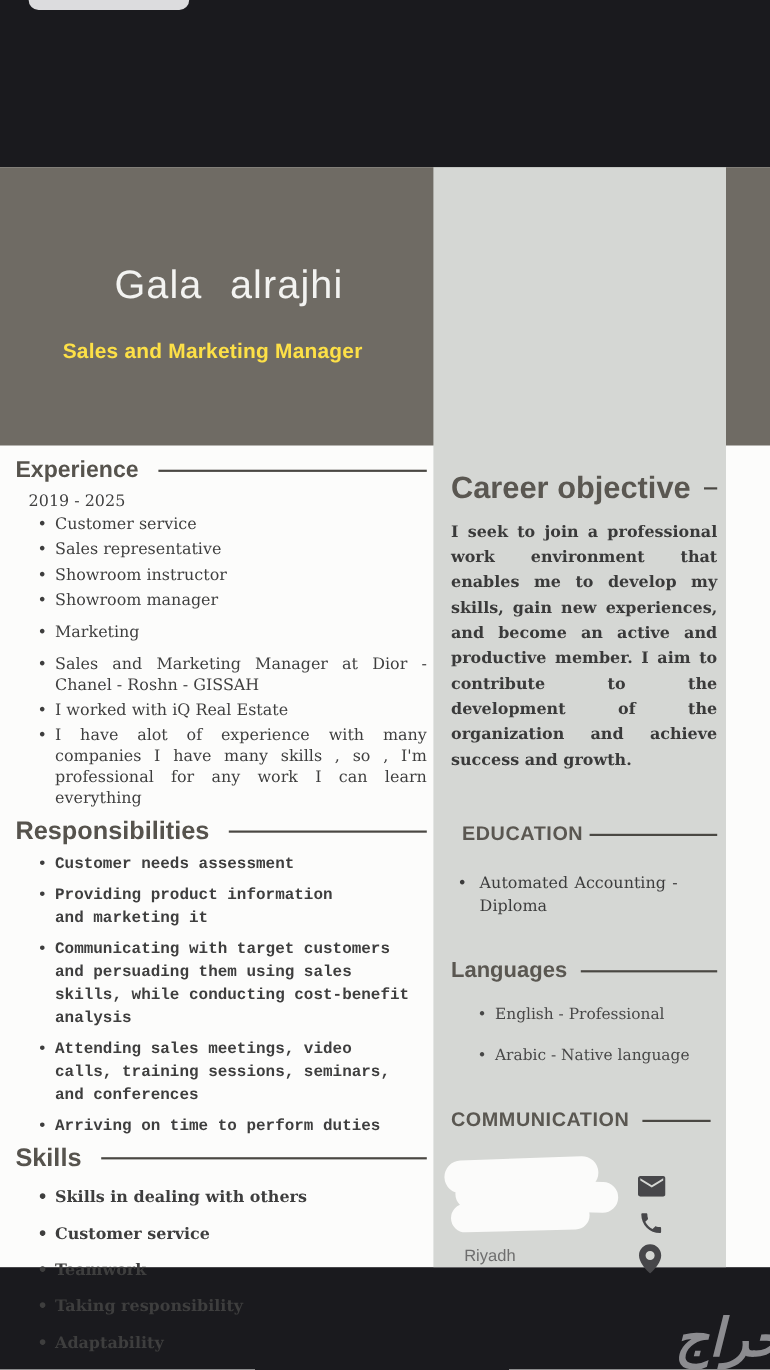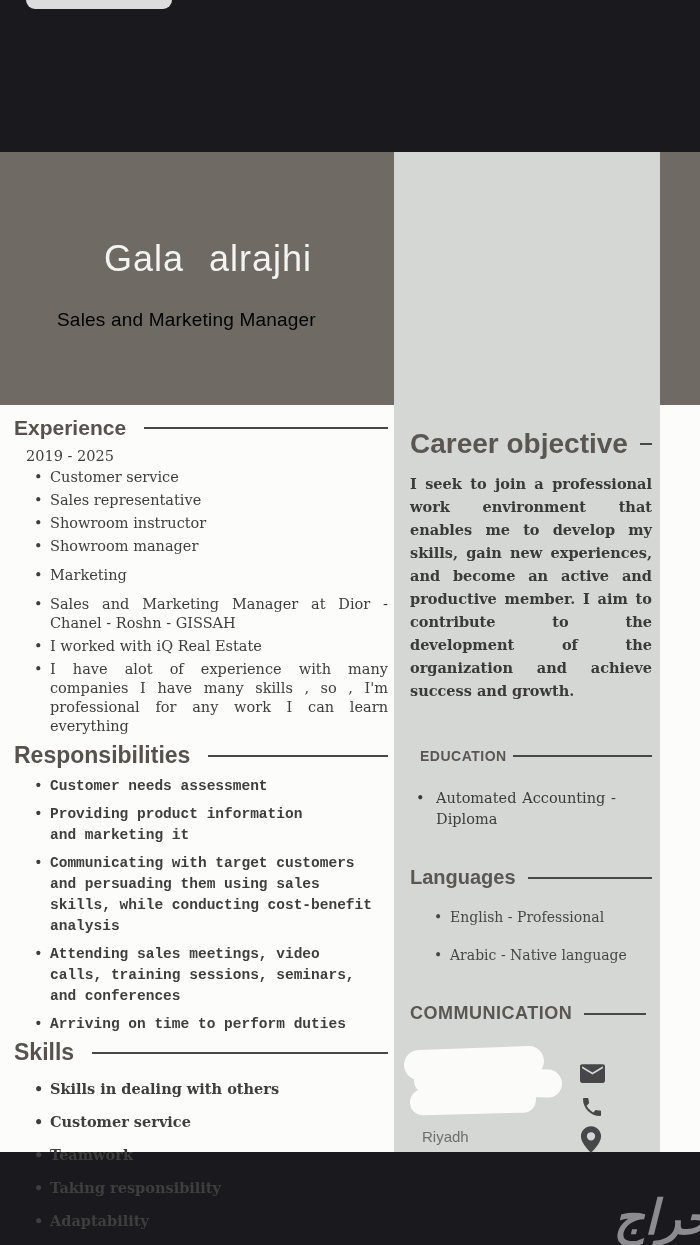--- a/index.html
+++ b/index.html
@@ -29,21 +29,21 @@
     background:#d5d7d4;
   }
 
   .name {
     position:absolute; top:86px; left:104px; width:300px;
     color:#f3f3f1; font-size:36px; font-weight:400; word-spacing:14px;
     letter-spacing:1px;
   }
   .job-title {
     position:absolute; top:157px; left:57px;
-    color:#000000; font-size:19px; letter-spacing:0.2px;
+    color:#fde047; font-size:19px; letter-spacing:0.2px;font-weight:bold;
   }
 
   
   .left-col {
     position:absolute; top:264px; left:14px; width:374px;
     color:#3e3e3e;
   }
   .sec-head {
     display:flex; align-items:center;
     font-weight:700; color:#56534d;
@@ -74,21 +74,21 @@
   .right-col {
     position:absolute; top:276px; left:410px; width:242px;
     color:#3c3c3c;
   }
   .r-head {
     display:flex; align-items:center;
     font-weight:700; color:#5a5751;
   }
   .r-head .rule { height:2px; background:#4a4843; margin-left:12px; }
   .h-career { font-size:28px; } .h-career .rule { flex:1; }
-  .h-edu { font-size:14px; letter-spacing:0.5px; margin-top:46px; padding-left:10px; }
+  .h-edu { font-size:18px; letter-spacing:0.5px; margin-top:46px; padding-left:10px; }
   .h-edu .rule { flex:1; margin-left:6px; }
   .h-lang { font-size:20px; margin-top:36px; } .h-lang .rule { flex:1; }
   .h-comm { font-size:18px; letter-spacing:0.5px; margin-top:38px; }
   .h-comm .rule { width:62px; }
 
   .objective {
     font-family:"DejaVu Serif", serif; font-weight:700;
     font-size:14.5px; line-height:23px; text-align:justify;
     margin-top:12px; color:#3a3a3a;
   }

